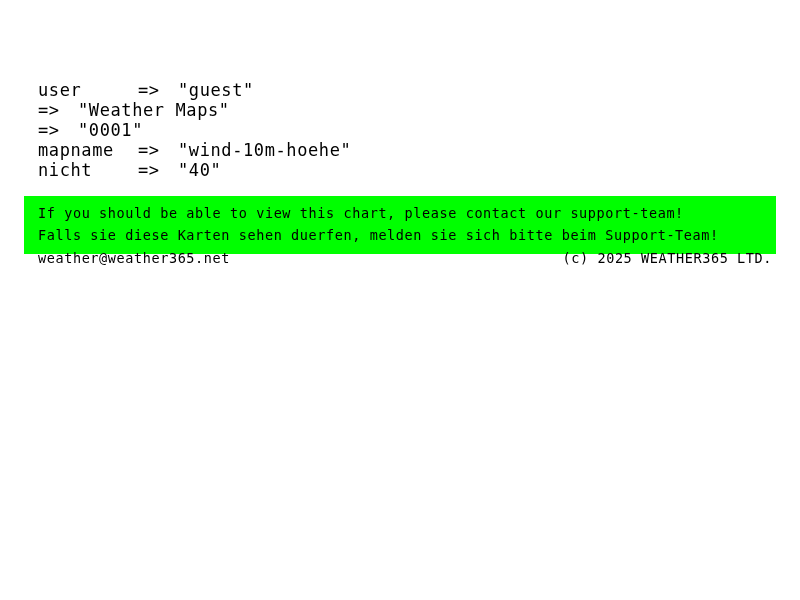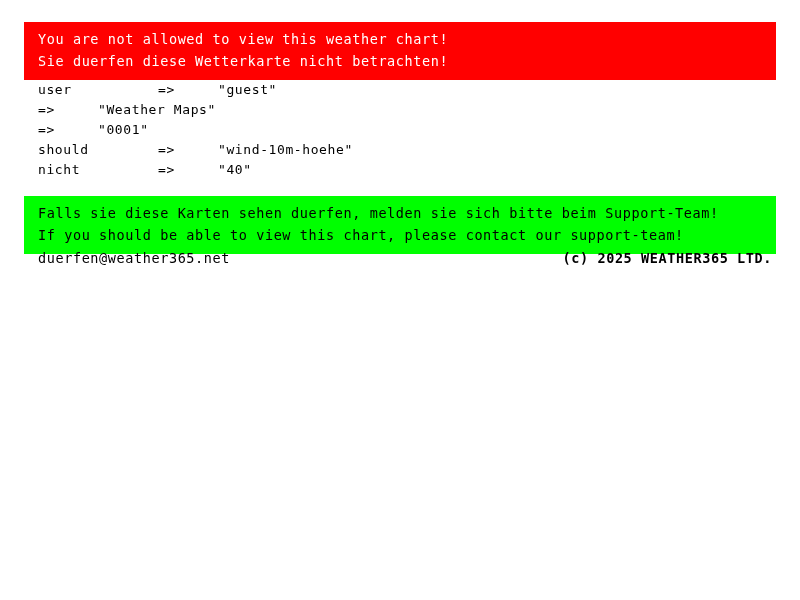--- a/index.html
+++ b/index.html
@@ -46,24 +46,23 @@
   .params {
     position: absolute;
     left: 38px;
     top: 80px;
     width: 720px;
   }
   .param-row {
     display: flex;
     line-height: 20px;
     height: 20px;
-    font-size: 13px;
+    font-size: 17px;
     letter-spacing: 0.6px;
     white-space: pre;
-    gap: 20px;
   }
   .param-key {
     width: 100px;
     flex: 0 0 100px;
   }
   .param-arrow {
     width: 40px;
     flex: 0 0 40px;
   }
   .param-val {
@@ -75,62 +74,57 @@
     top: 250px;
     width: 734px;
     display: flex;
     justify-content: space-between;
     font-size: 13.5px;
     letter-spacing: 0.6px;
     white-space: pre;
   }
   .footer-right {
     text-align: right;
-    font-weight: bold;
   }
 </style>
 </head>
 <body>
 
 <div class="page">
 
-  <div class="banner banner-error">
-    <div>You are not allowed to view this weather chart!</div>
-    <div>Sie duerfen diese Wetterkarte nicht betrachten!</div>
-  </div>
 
   <div class="params">
     <div class="param-row">
       <span class="param-key">user</span>
       <span class="param-arrow">=&gt;</span>
       <span class="param-val">"guest"</span>
     </div>
     <div class="param-row">
       <span class="param-arrow">=&gt;</span>
       <span class="param-val">"Weather Maps"</span>
     </div>
     <div class="param-row">
       <span class="param-arrow">=&gt;</span>
       <span class="param-val">"0001"</span>
     </div>
     <div class="param-row">
-      <span class="param-key">should</span>
+      <span class="param-key">mapname</span>
       <span class="param-arrow">=&gt;</span>
       <span class="param-val">"wind-10m-hoehe"</span>
     </div>
     <div class="param-row">
       <span class="param-key">nicht</span>
       <span class="param-arrow">=&gt;</span>
       <span class="param-val">"40"</span>
     </div>
   </div>
 
   <div class="banner banner-info">
+    <div>If you should be able to view this chart, please contact our support-team!</div>
     <div>Falls sie diese Karten sehen duerfen, melden sie sich bitte beim Support-Team!</div>
-    <div>If you should be able to view this chart, please contact our support-team!</div>
   </div>
 
   <div class="footer">
-    <span>duerfen@weather365.net</span>
+    <span>weather@weather365.net</span>
     <span class="footer-right">(c) 2025 WEATHER365 LTD.</span>
   </div>
 
 </div>
 
 </body></html>

